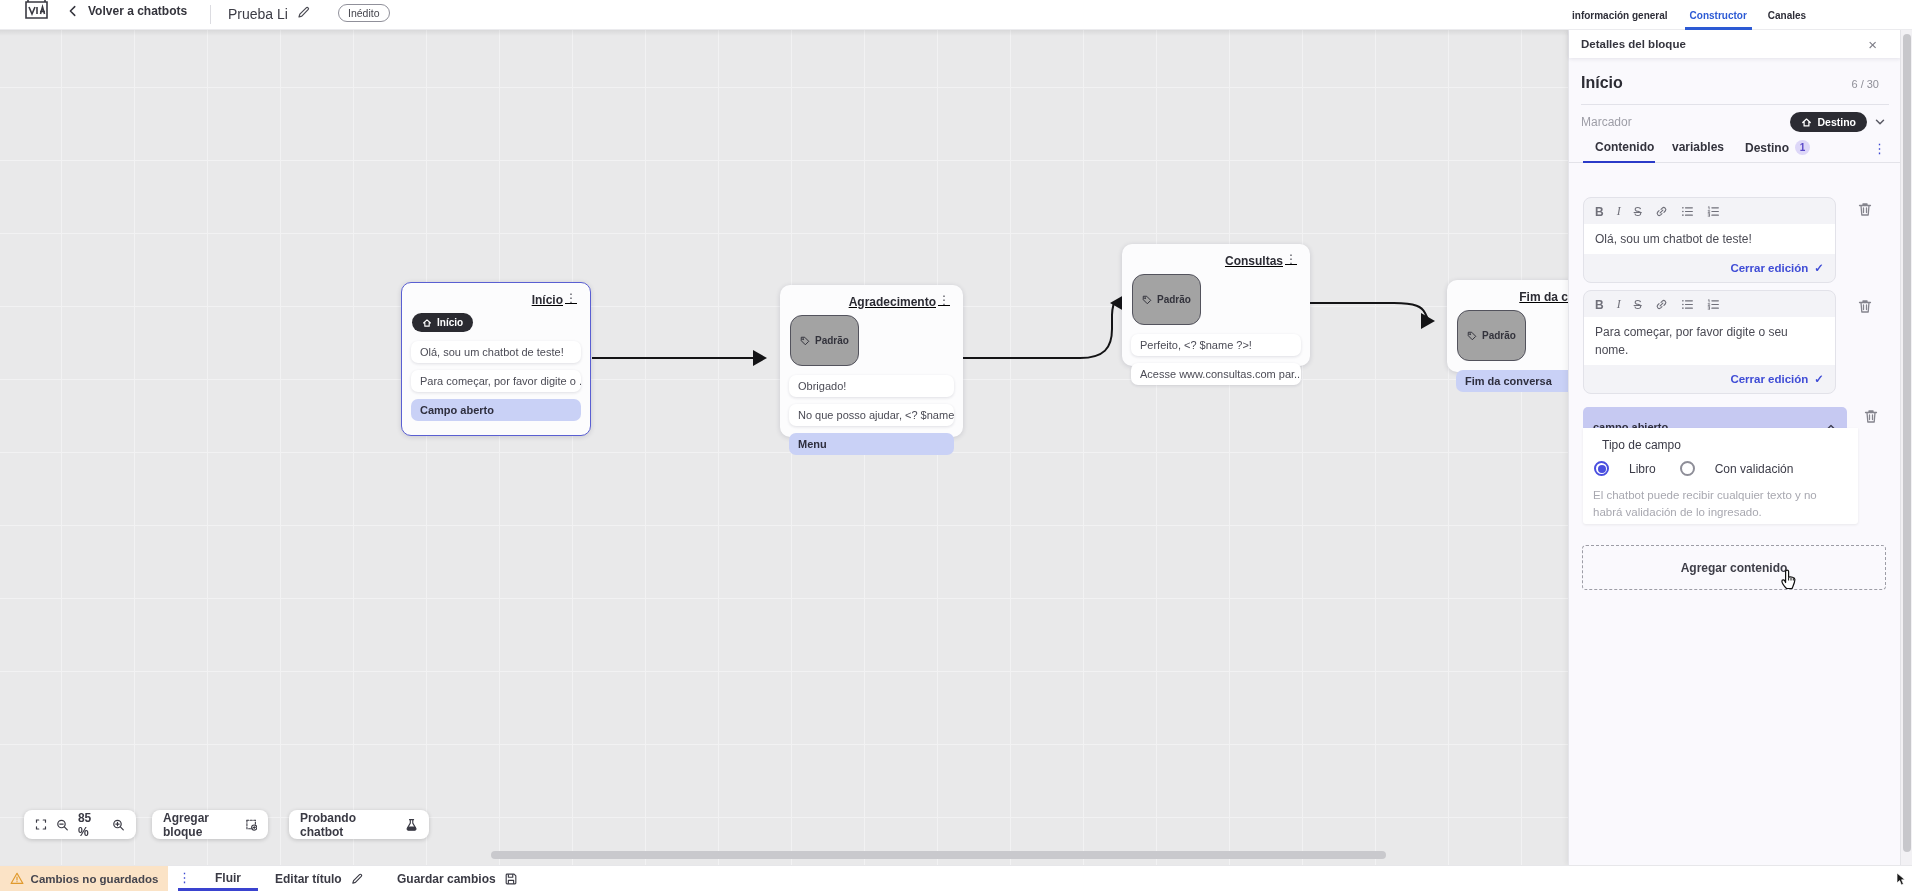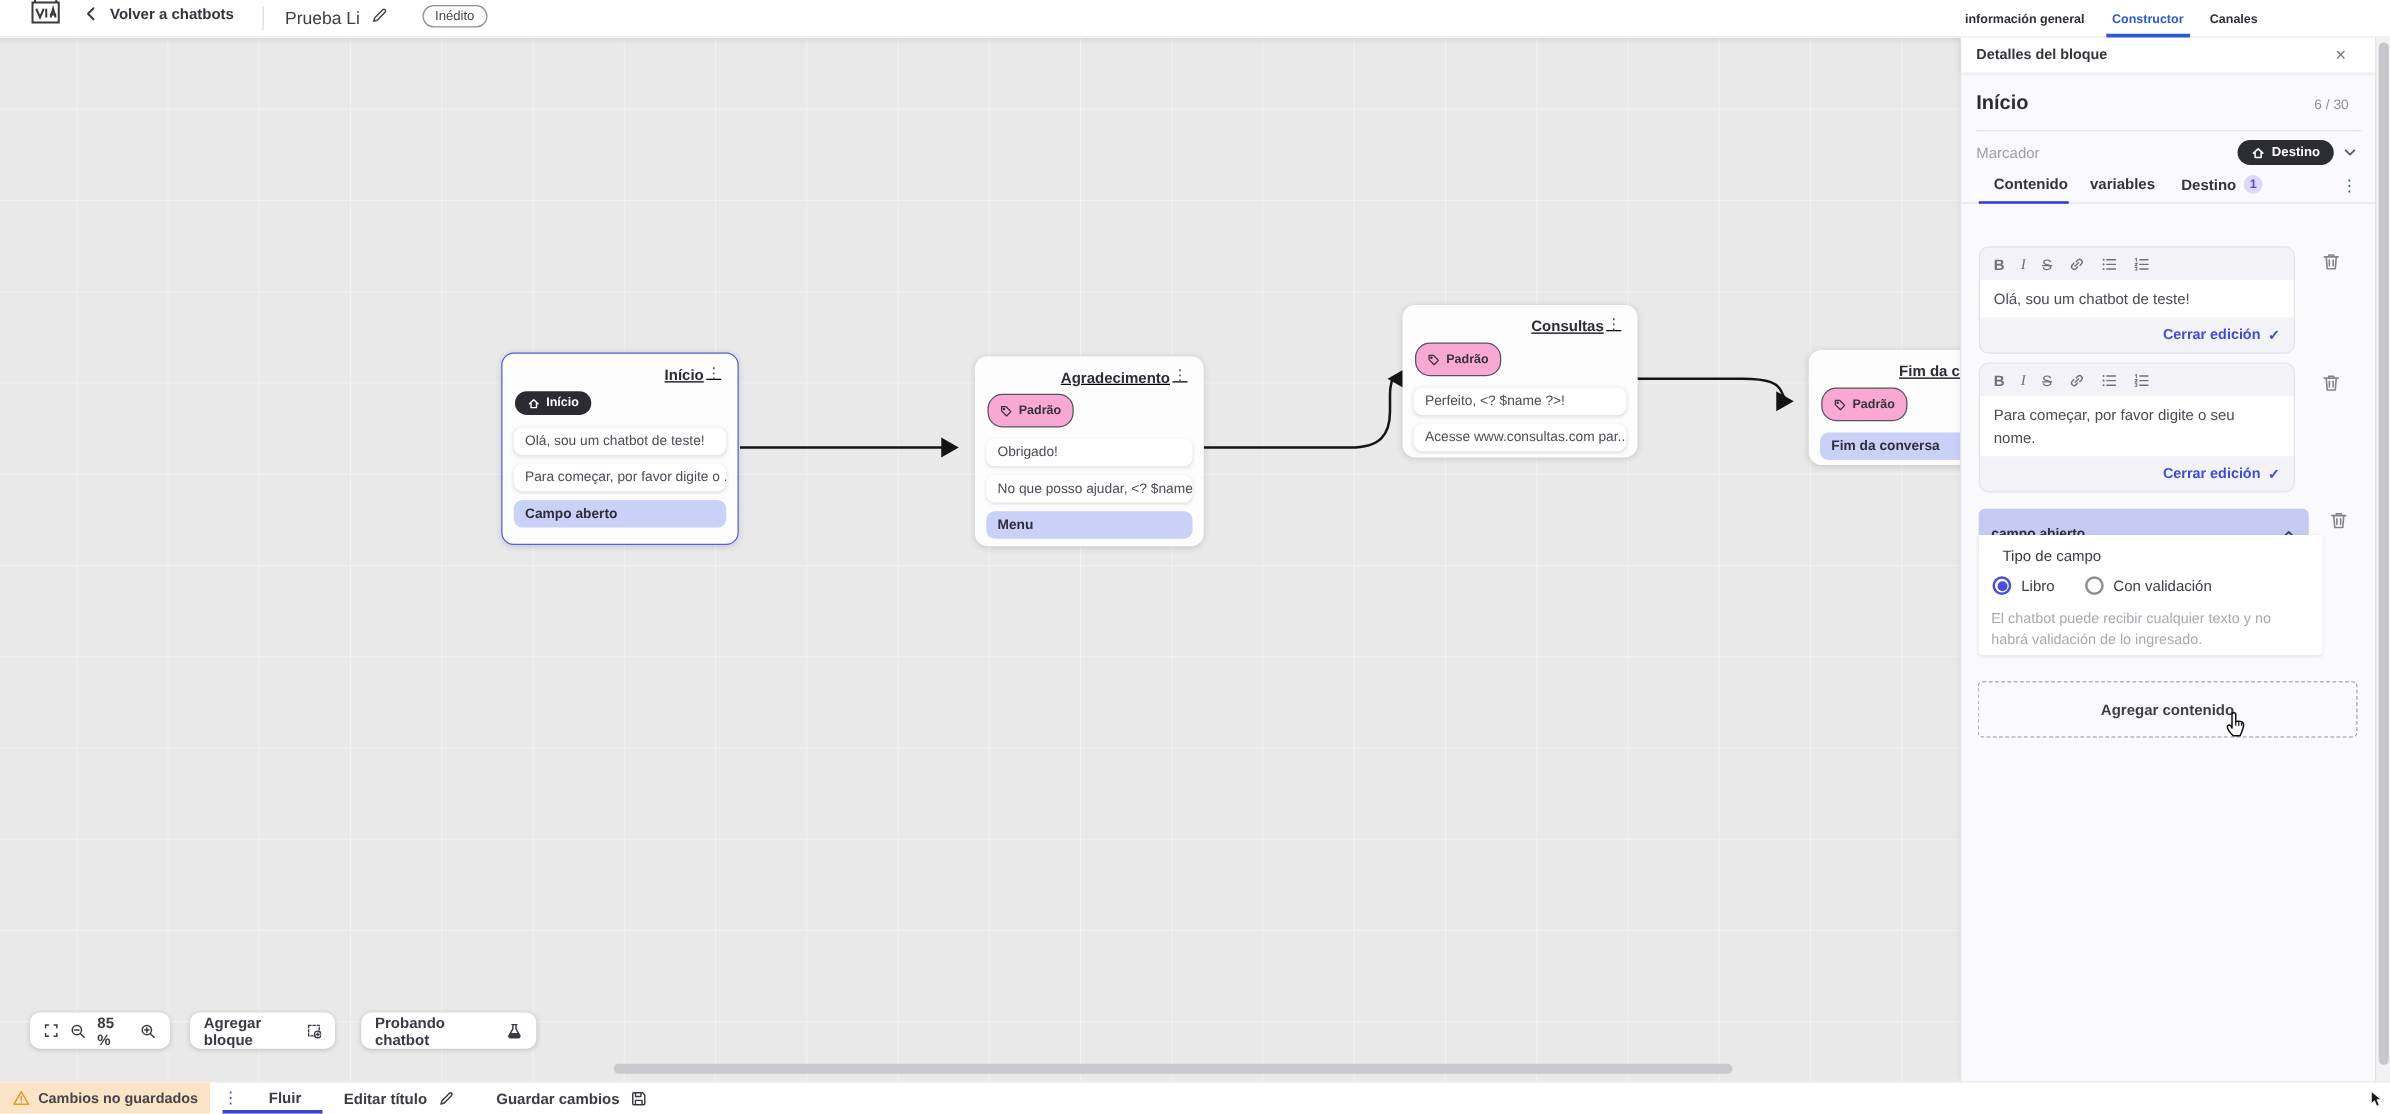--- a/index.html
+++ b/index.html
@@ -38,22 +38,22 @@
 
   .node { position:absolute; background:#fcfcfd; border-radius:10px; padding:10px 9px 9px;
     box-shadow:0 1px 5px rgba(40,40,70,.16); z-index:2; }
   .node.selected { border:1.5px solid #5a5fd2; }
   .node-head { display:flex; justify-content:flex-end; align-items:flex-start; padding:0 2px;text-decoration:underline; }
   .node-title { font-size:12px; font-weight:700; color:#2b2b33; }
   .node-kebab { color:#4c4c56; font-size:12px; line-height:10px; letter-spacing:0; cursor:pointer; padding:0 2px; }
   .badge-row { margin-top:6px; padding:0 1px; }
   .badge-dark { display:inline-flex; align-items:center; gap:5px; background:#2b2b31; color:#fff;
     font-size:10px; font-weight:700; padding:4px 10px; border-radius:12px; }
-  .badge-outline { display:inline-flex; align-items:center; gap:5px; background:#f9a8d4; color:#33333c;
-    font-size:10px; font-weight:700; padding:7px 9px; border-radius:12px; border:1.3px solid #53535d; }
+  .badge-outline { display:inline-flex; align-items:center; gap:5px; background:#a3a3a3; color:#33333c;
+    font-size:10px; font-weight:700; padding:19px 9px; border-radius:12px; border:1.3px solid #53535d; }
   .node-items { margin-top:9px; display:flex; flex-direction:column; gap:7px; }
   .node-item { background:#fff; border-radius:7px; padding:5px 9px; font-size:11px; color:#4b4b55;
     box-shadow:0 1px 3px rgba(50,50,80,.14); white-space:nowrap; overflow:hidden; }
   .node-item.hl { background:#c9d1f6; color:#2e2e3e; font-weight:700; box-shadow:none; }
 
   .ctrl-bar { position:absolute; top:780px; height:29px; background:#fff; border-radius:8px;
     box-shadow:0 1px 4px rgba(0,0,0,.18); display:flex; align-items:center; gap:9px; padding:0 11px;
     font-size:12px; font-weight:700; color:#3a3a44; z-index:5; cursor:pointer; }
   .ctrl-bar svg { display:block; }
   .hthumb { position:absolute; left:491px; top:821px; width:895px; height:8px; background:#c9c9cd;
@@ -105,21 +105,21 @@
   .trash-btn.t2 { left:294px; top:378px; }
 
   .field-head { position:absolute; left:14px; top:377px; width:264px; height:39px; background:#c6c9f2;
     border-radius:5px 5px 0 0; display:flex; align-items:center; justify-content:space-between;
     padding:0 10px; cursor:pointer; }
   .field-head-label { font-size:11px; font-weight:700; color:#2e2e3e; }
   .field-body { position:absolute; left:14px; top:398px; width:275px; height:96px; background:#fff;
     border-radius:0 0 3px 3px; box-shadow:0 1px 3px rgba(0,0,0,.07); padding:8px 10px; }
   .field-type-label { font-size:12px; color:#3a3a46; margin:2px 0 9px 9px; }
   .radio-row { display:flex; align-items:center; gap:10px; margin-left:1px; font-size:12px; color:#3c3c48; }
-  .radio-opt { display:flex; align-items:center; gap:8px; cursor:pointer;justify-content:space-between; }
+  .radio-opt { display:flex; align-items:center; gap:20px; cursor:pointer;justify-content:space-between; }
   .radio-opt + .radio-opt { margin-left:14px; }
   .radio { width:15px; height:15px; border-radius:50%; position:relative; background:#fff; }
   .radio.sel { border:2px solid #4a4fdf; }
   .radio.sel::after { content:""; position:absolute; left:1.5px; top:1.5px; width:8px; height:8px;
     border-radius:50%; background:#4a4fdf; }
   .radio.un { border:2px solid #8e8e98; }
   .field-desc { margin-top:11px; font-size:11.5px; color:#a8a8b0; line-height:1.45; }
 
   .add-btn { position:absolute; left:13px; top:515px; width:304px; height:45px; border:1px dashed #9d9da6;
     border-radius:4px; display:flex; align-items:center; justify-content:center; font-size:12px;

